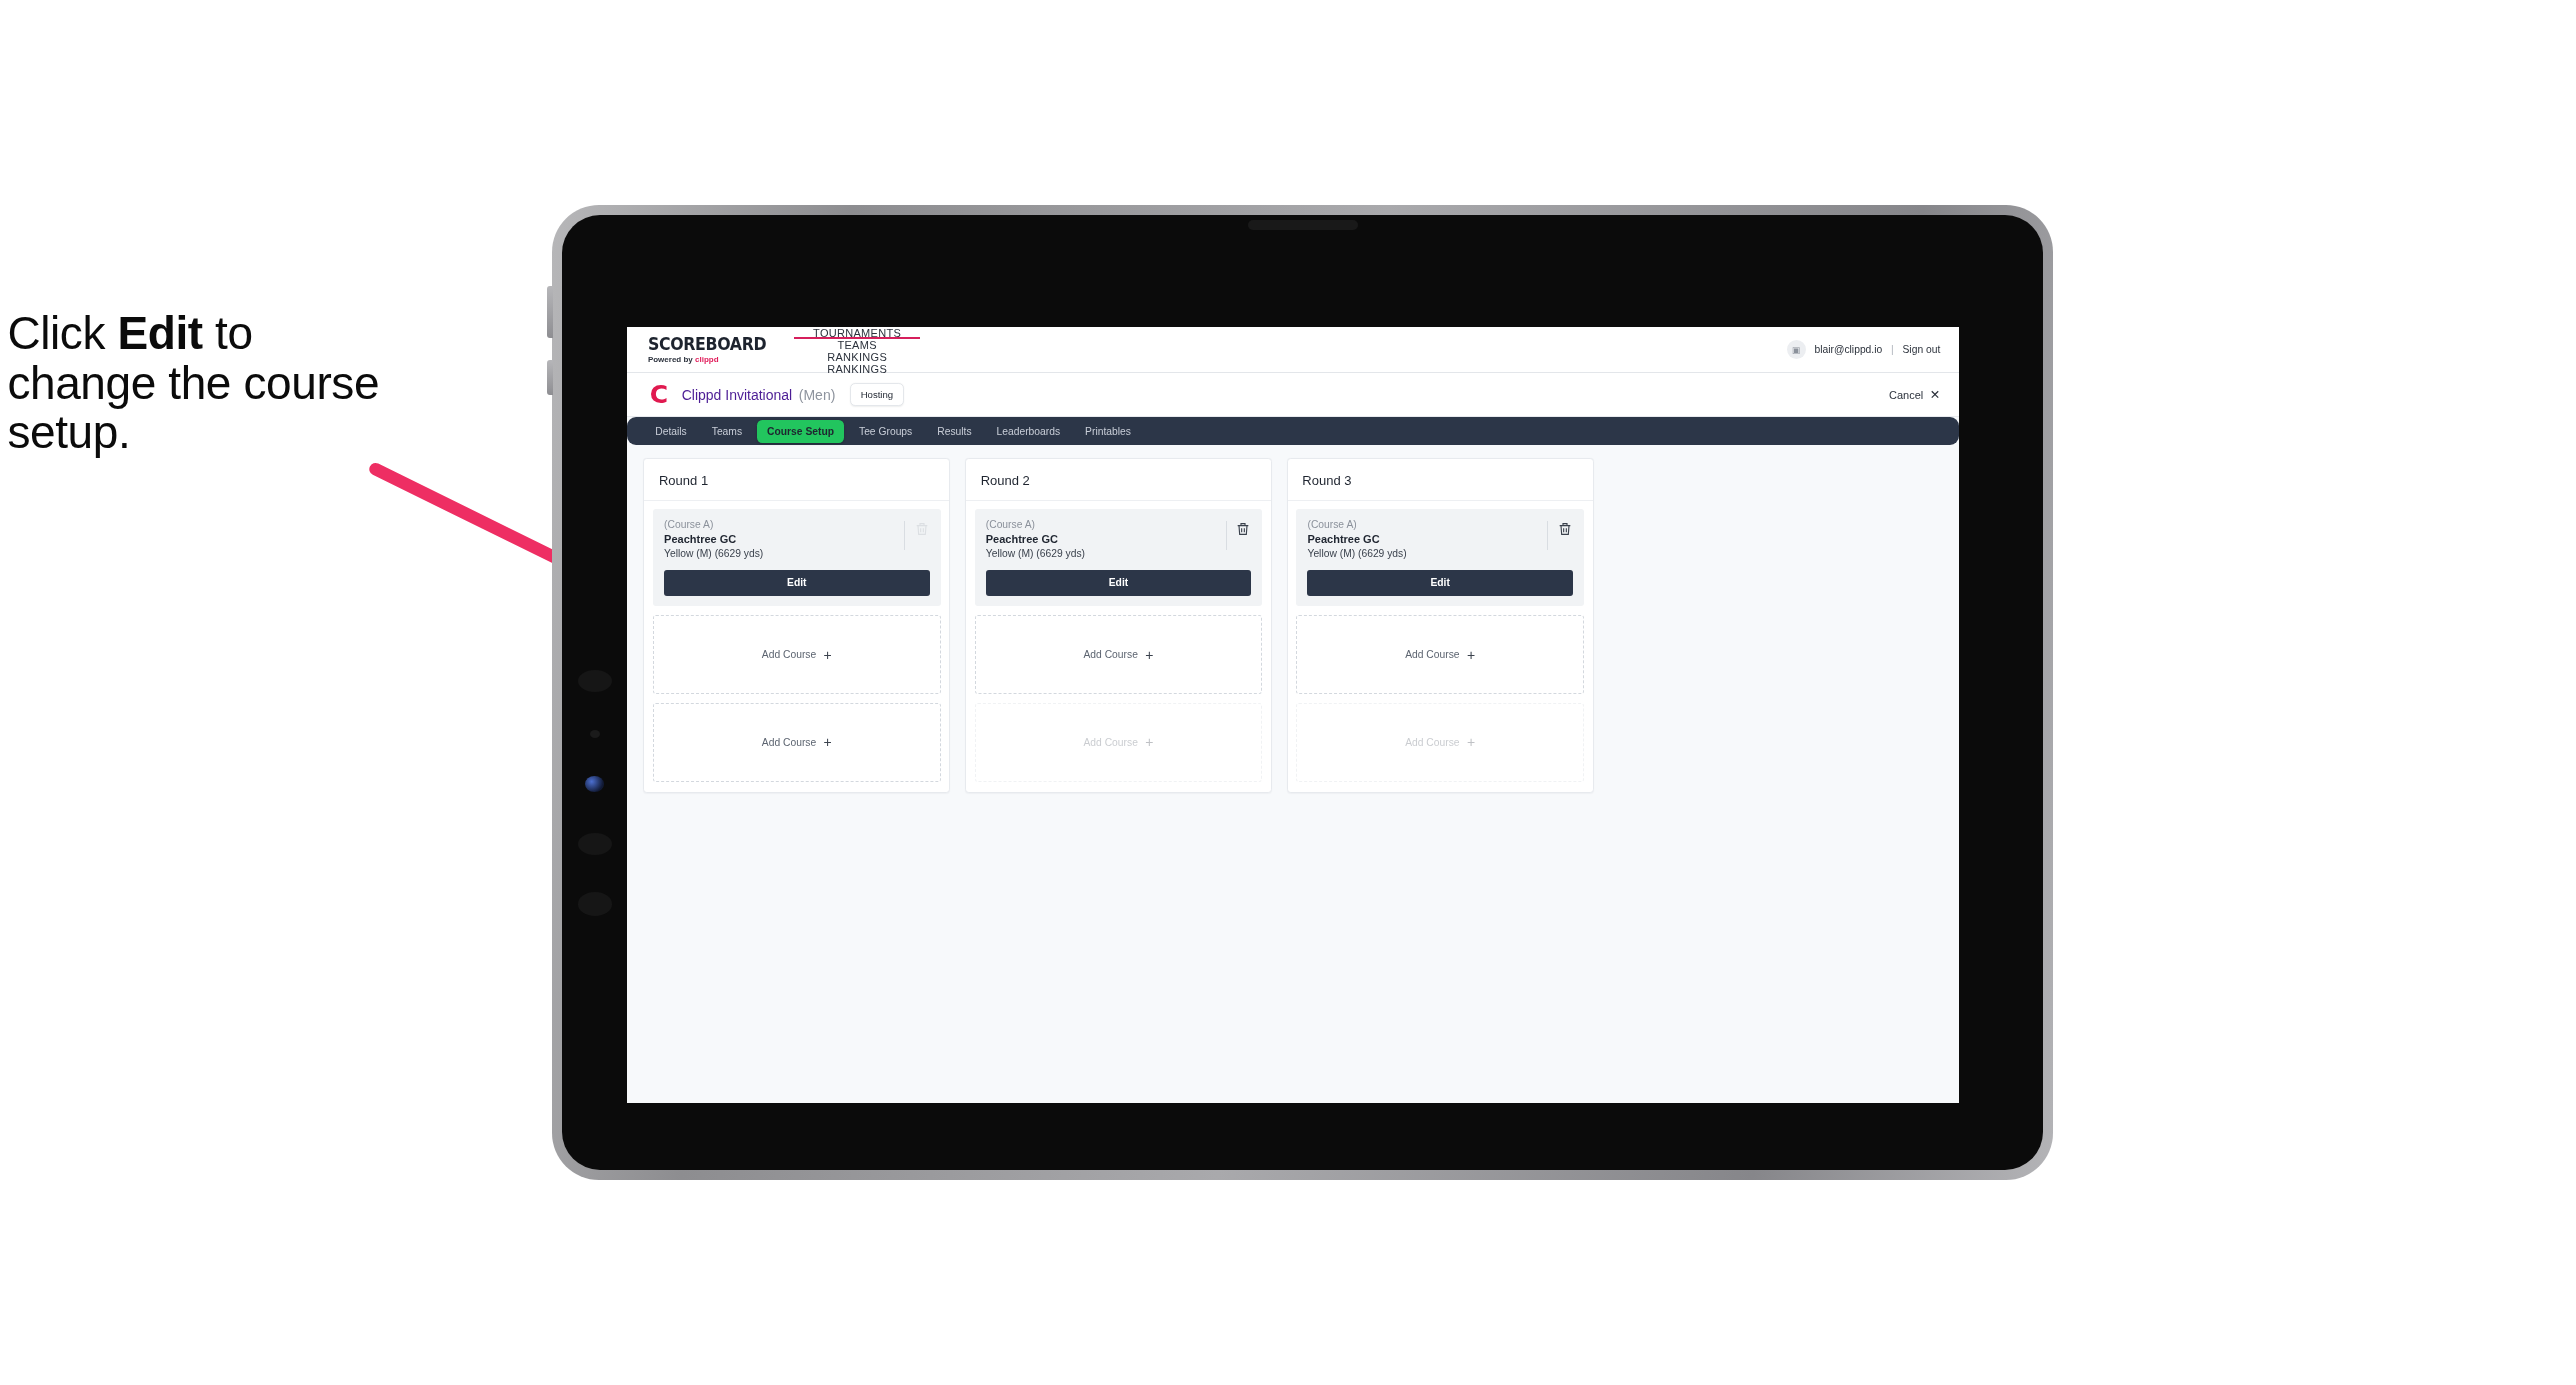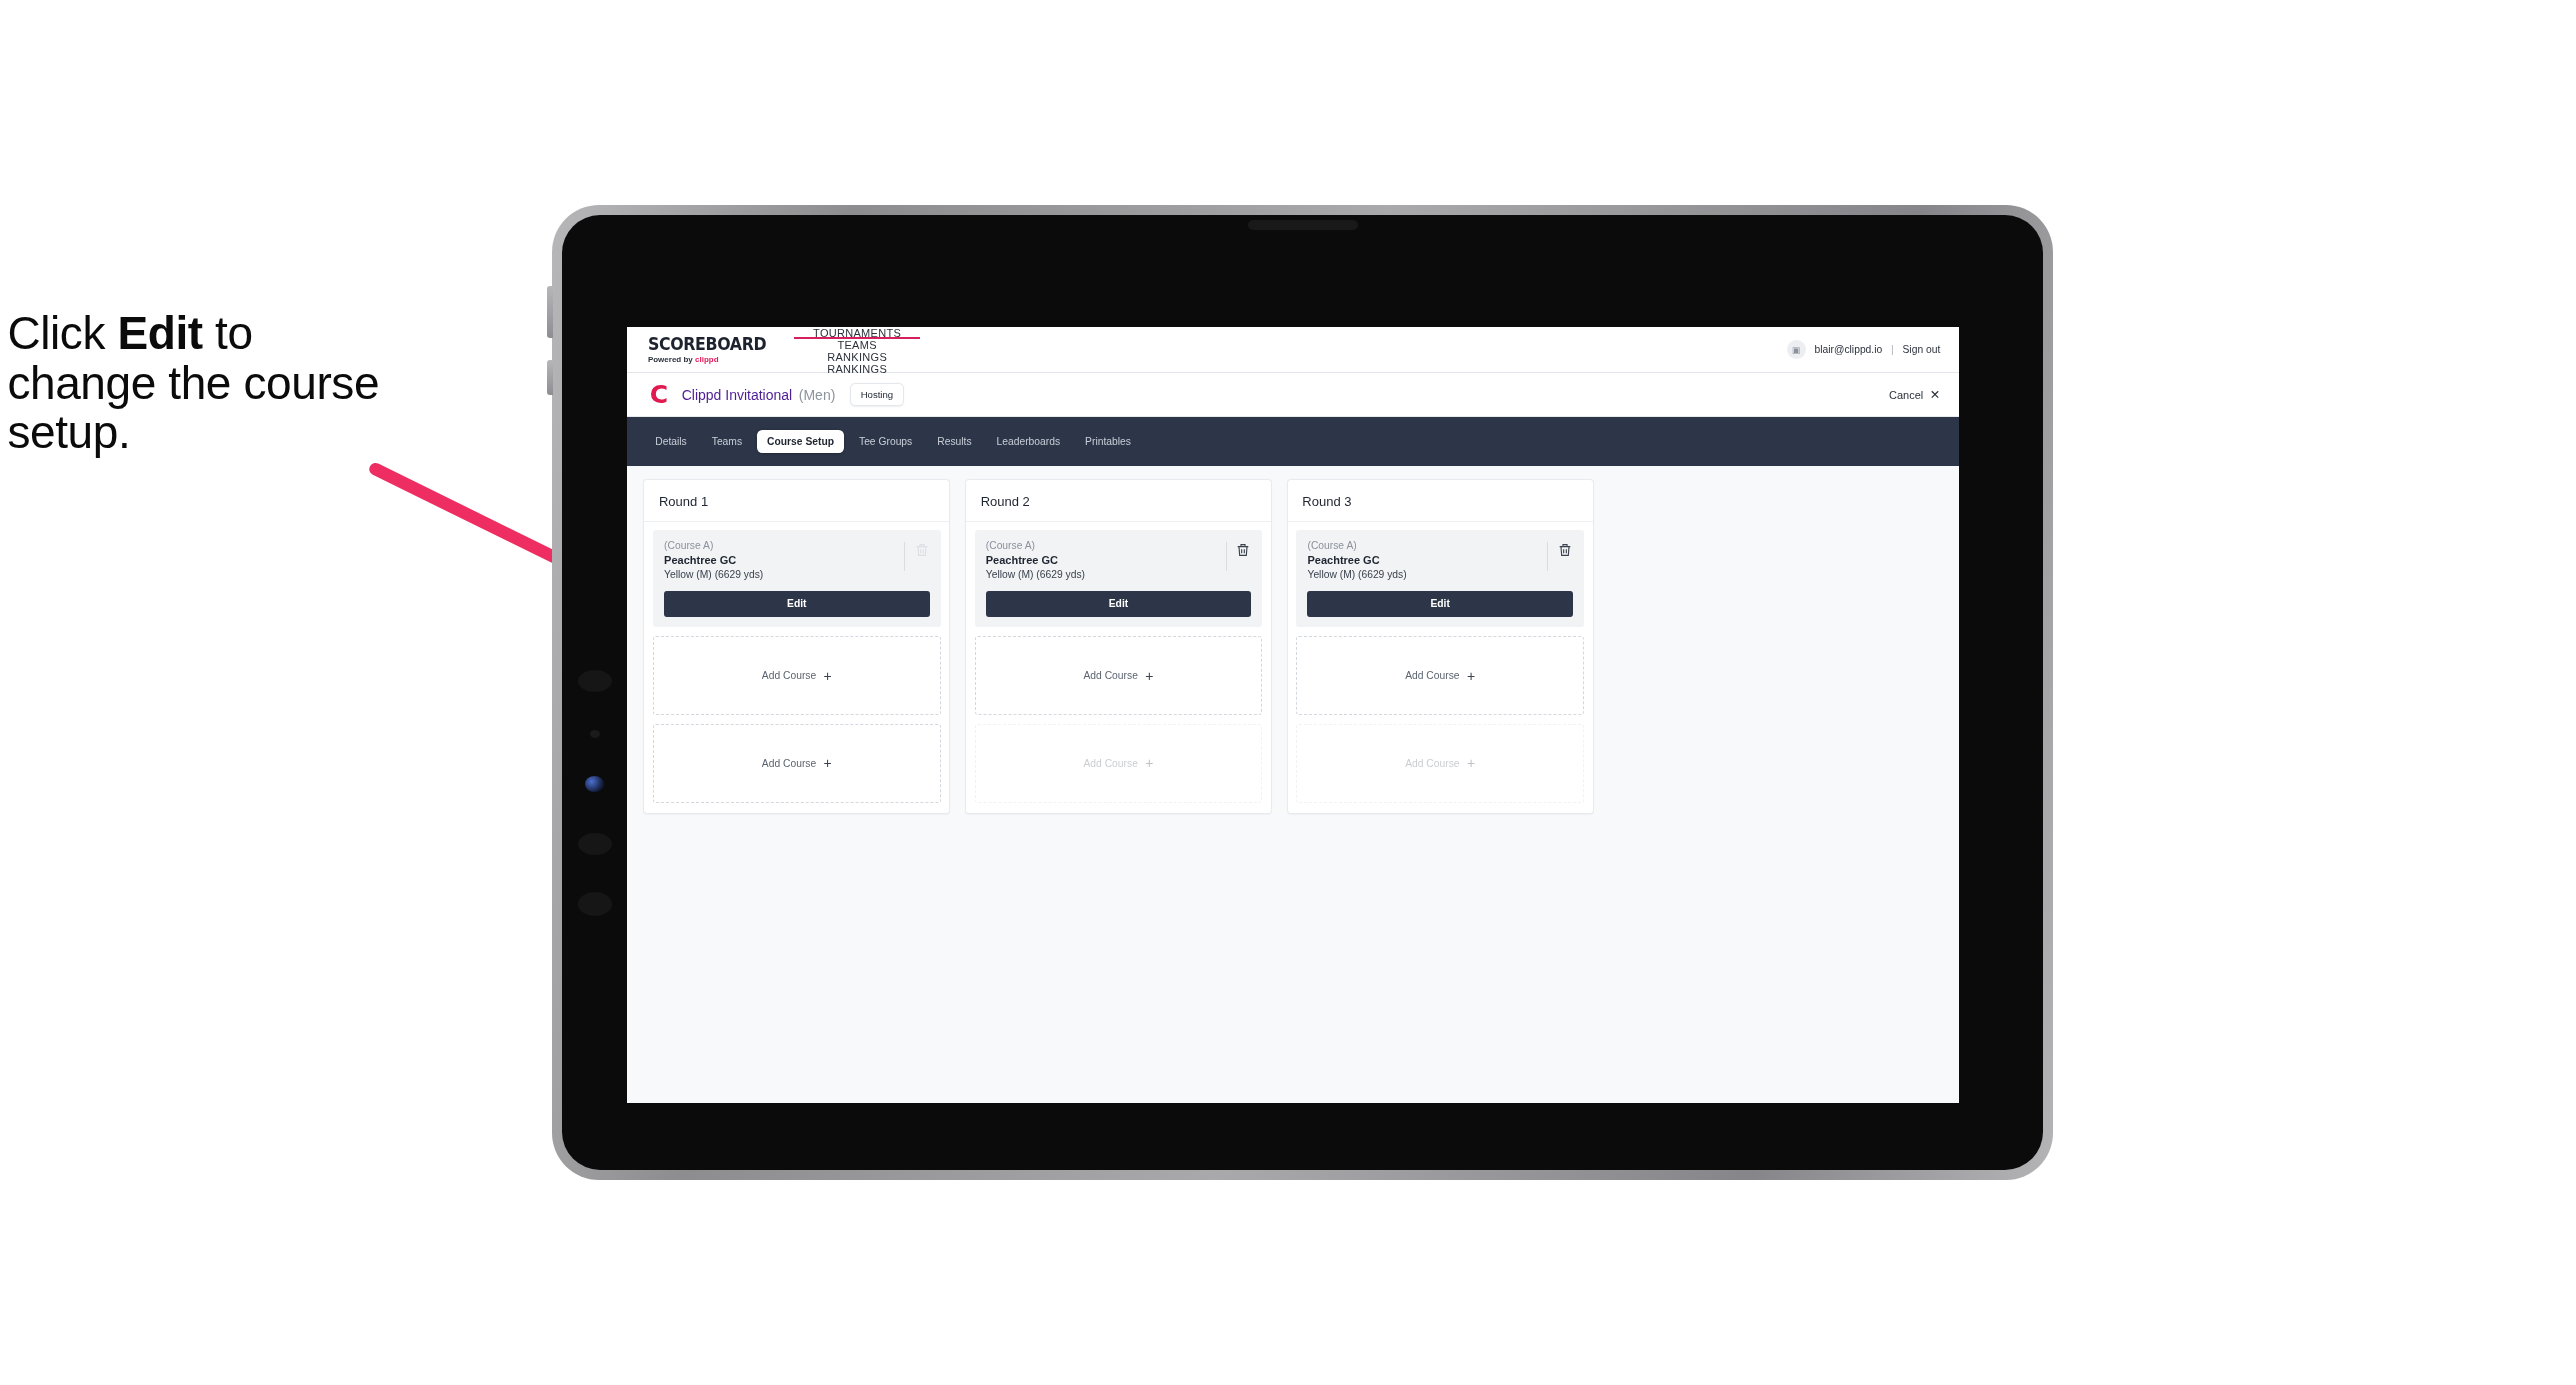--- a/index.html
+++ b/index.html
@@ -110,28 +110,28 @@
     margin-left: 14.7px; padding: 5.2px 9.6px; border-radius: 5.2px;
     background: #fff; border: 0.7px solid #e4e7eb; box-shadow: 0 0.7px 1.5px rgba(20,25,35,.07);
     font-size: 9.6px; font-weight: 400; color: #1f2530;
   }
   .cancel { margin-left: auto; display: flex; align-items: center; gap: 6.6px;
             font-size: 11px; color: #2c323c; }
   .cancel .x { font-size: 12.5px; font-weight: 400; }
 
   
   .tabstrip {
-    height: 49px; background: #2c3648; display: flex; align-items: center;
-    padding: 0 14.7px 0 17.7px; gap: 4.4px;
+    height: 28px; background: #2c3648; display: flex; align-items: center;
+    padding: 0 14.7px 0 17.7px; gap: 4.4px; border-radius: 9px;
   }
   .tab {
     font-size: 10.3px; color: #c9ced8; padding: 5.9px 10.3px; border-radius: 5.2px;
     white-space: nowrap;
   }
-  .tab.active { background: #ffffff; color: #1f2530; font-weight: 700;
+  .tab.active { background: #22c55e; color: #1f2530; font-weight: 700;
                 box-shadow: 0 0.7px 2.2px rgba(0,0,0,.25); }
 
   
   .content { padding: 13.2px 16px; display: flex; gap: 14.7px; align-items: flex-start; }
   .round-card {
     width: 307px; background: #ffffff;
     border: 0.7px solid #e7eaee; border-radius: 3.7px;
     box-shadow: 0 0.7px 1.5px rgba(25,30,40,.04);
   }
   .round-head { padding: 13.2px 14.7px 12.5px; border-bottom: 0.7px solid #edeff2;

